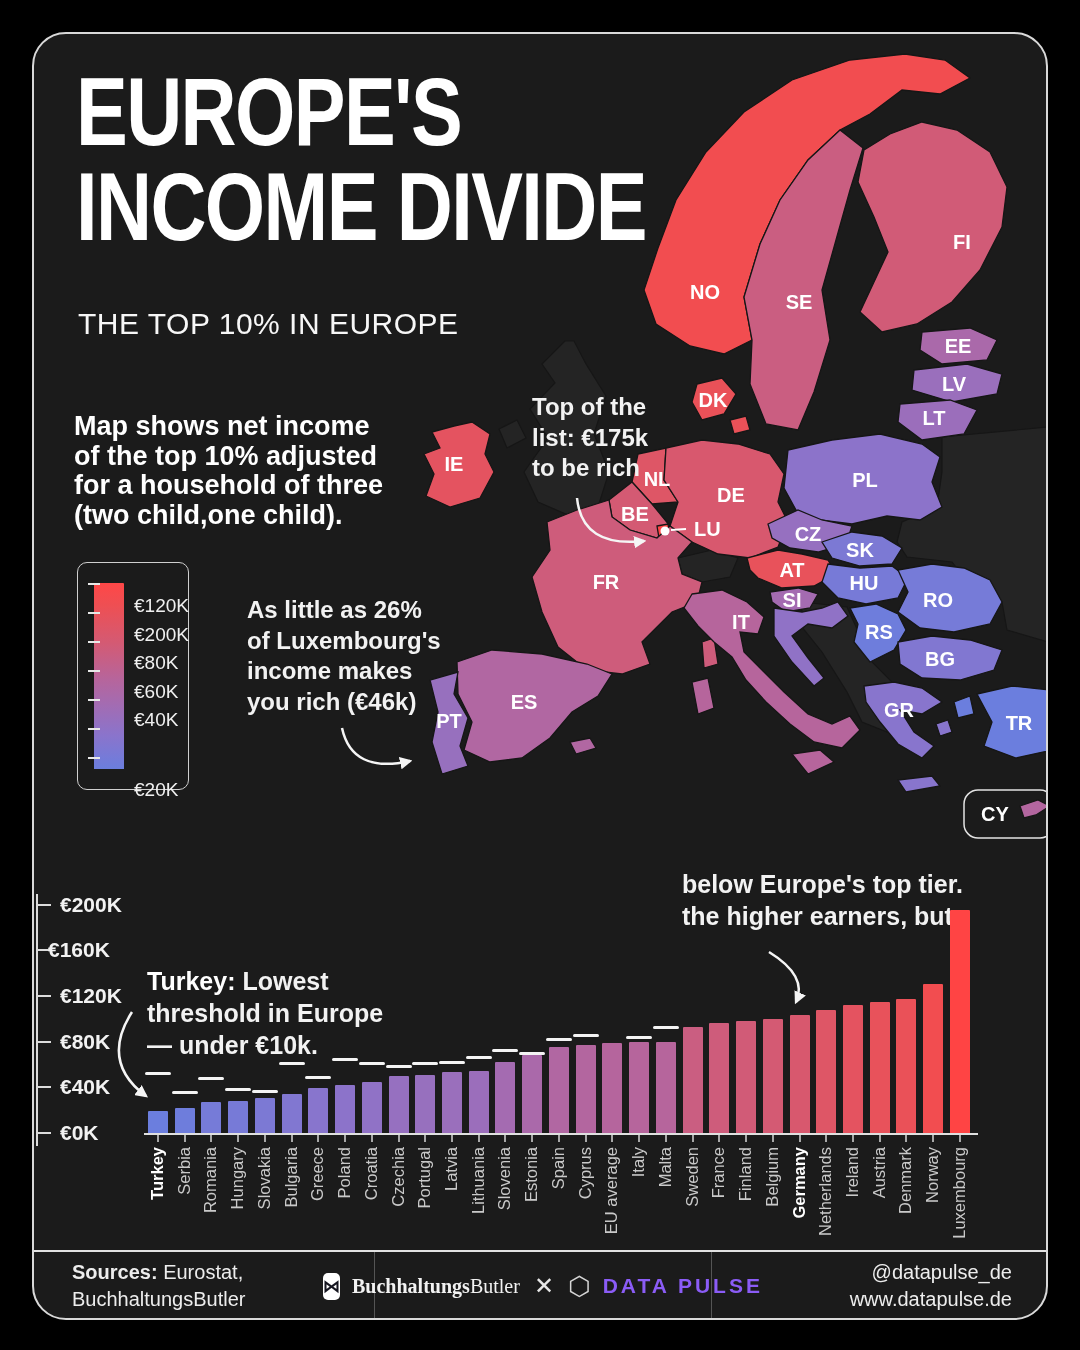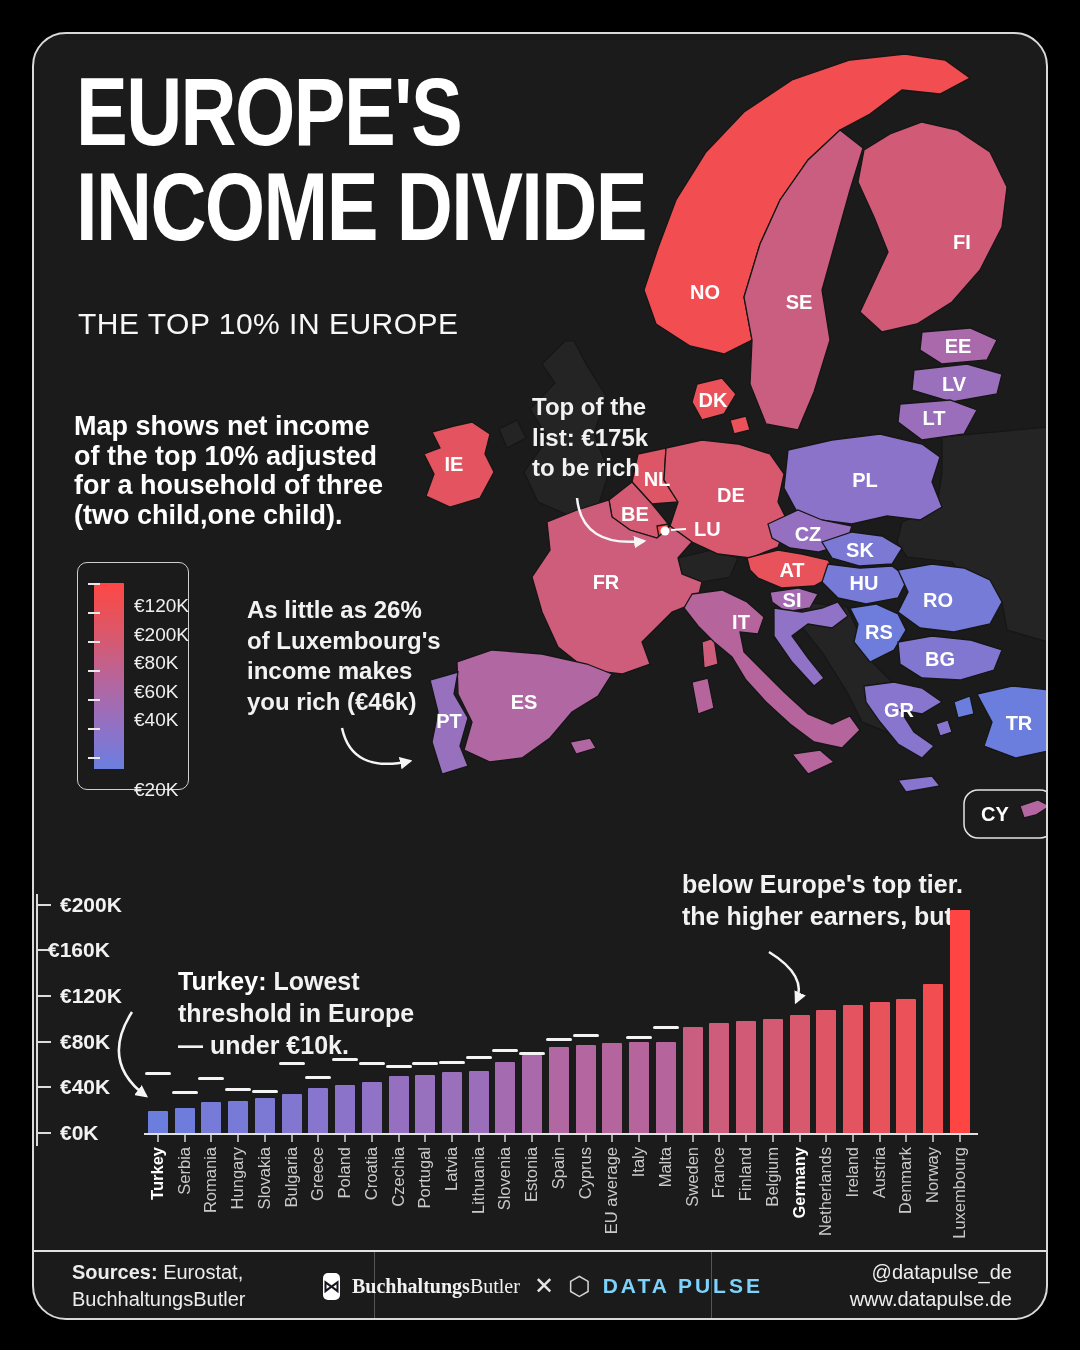--- a/index.html
+++ b/index.html
@@ -36,21 +36,21 @@
   .footer-sep{left:0;top:1216px;width:1016px;height:2px;background:#e2e2e2;}
   .footer{left:0;top:1218px;width:1016px;height:68px;display:flex;align-items:center;}
   .f-col{display:flex;align-items:center;height:100%;box-sizing:border-box;}
   .f-left{width:340px;padding-left:38px;flex-direction:column;align-items:flex-start;justify-content:center;font-size:20px;line-height:1.35;color:#ededed;}
   .f-mid{width:338px;justify-content:center;gap:12px;border-left:1.5px solid #555;border-right:1.5px solid #555;}
   .f-right{flex:1;flex-direction:column;align-items:flex-end;justify-content:center;padding-right:38px;font-size:20px;line-height:1.35;color:#ededed;}
   .bb-box{width:27px;height:27px;background:#fff;border-radius:5px;color:#15151f;display:flex;align-items:center;justify-content:center;font-size:17px;font-weight:700;}
   .bb-name{font-family:"Liberation Serif",serif;font-size:20px;color:#f2f2f2;white-space:nowrap;}
   .cross{font-size:24px;color:#e6e6e6;margin:0 2px;}
   .hex{font-size:26px;color:#d6d6d6;line-height:1;}
-  .dp-name{font-size:21px;font-weight:700;letter-spacing:3px;color:#7dd3fc;white-space:nowrap;}
+  .dp-name{font-size:21px;font-weight:700;letter-spacing:3px;color:#8b5cf6;white-space:nowrap;}
 </style>
 </head>
 <body>
 
 <div class="card">
 
   <div class="abs title">
     <span class="title-line">EUROPE'S</span>
     <span class="title-line">INCOME DIVIDE</span>
   </div>
@@ -157,21 +157,21 @@
     <div>to be rich</div>
   </div>
   <div class="abs ann" style="left:213px;top:561px;">
     <div>As little as 26%</div>
     <div>of Luxembourg's</div>
     <div>income makes</div>
     <div>you rich (€46k)</div>
   </div>
 
 
-  <div class="abs ann" style="left:113px;top:931px;font-size:25px;margin-left:31px;">
+  <div class="abs ann" style="left:113px;top:931px;font-size:25px;">
     <div><b>Turkey:</b><span> Lowest</span></div>
     <div>threshold in Europe</div>
     <div>— under €10k.</div>
   </div>
   <div class="abs ann" style="left:648px;top:834px;font-size:25px;">
     <div>below Europe's top tier.</div>
     <div>the higher earners, but</div>
   </div>
 
   <div class="abs" id="chart" style="left:0;top:0;width:1016px;height:1288px;pointer-events:none;">

